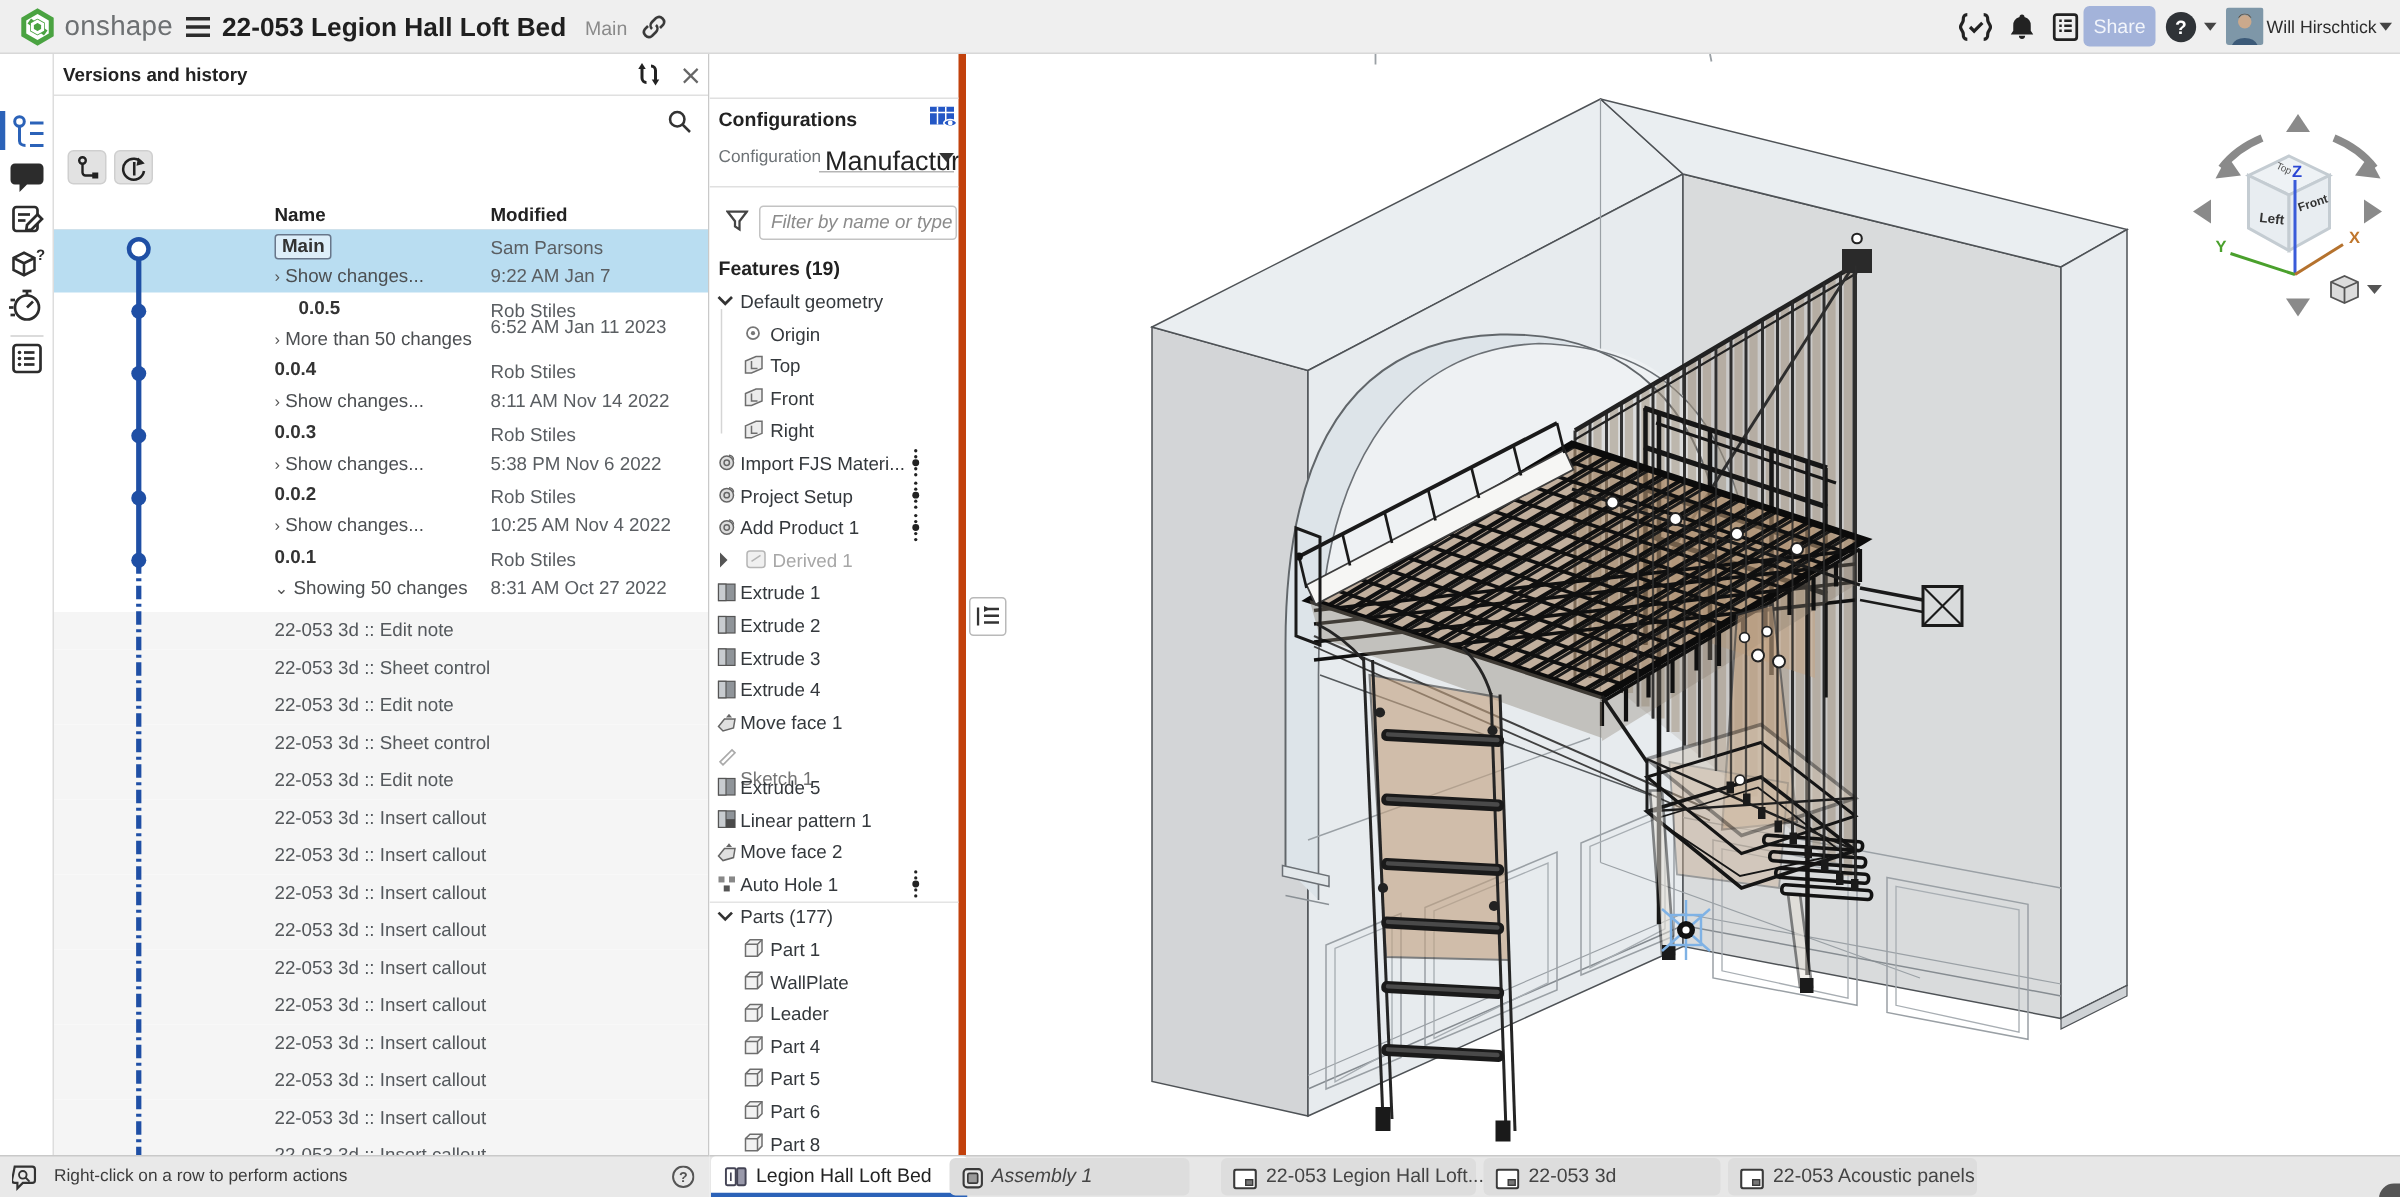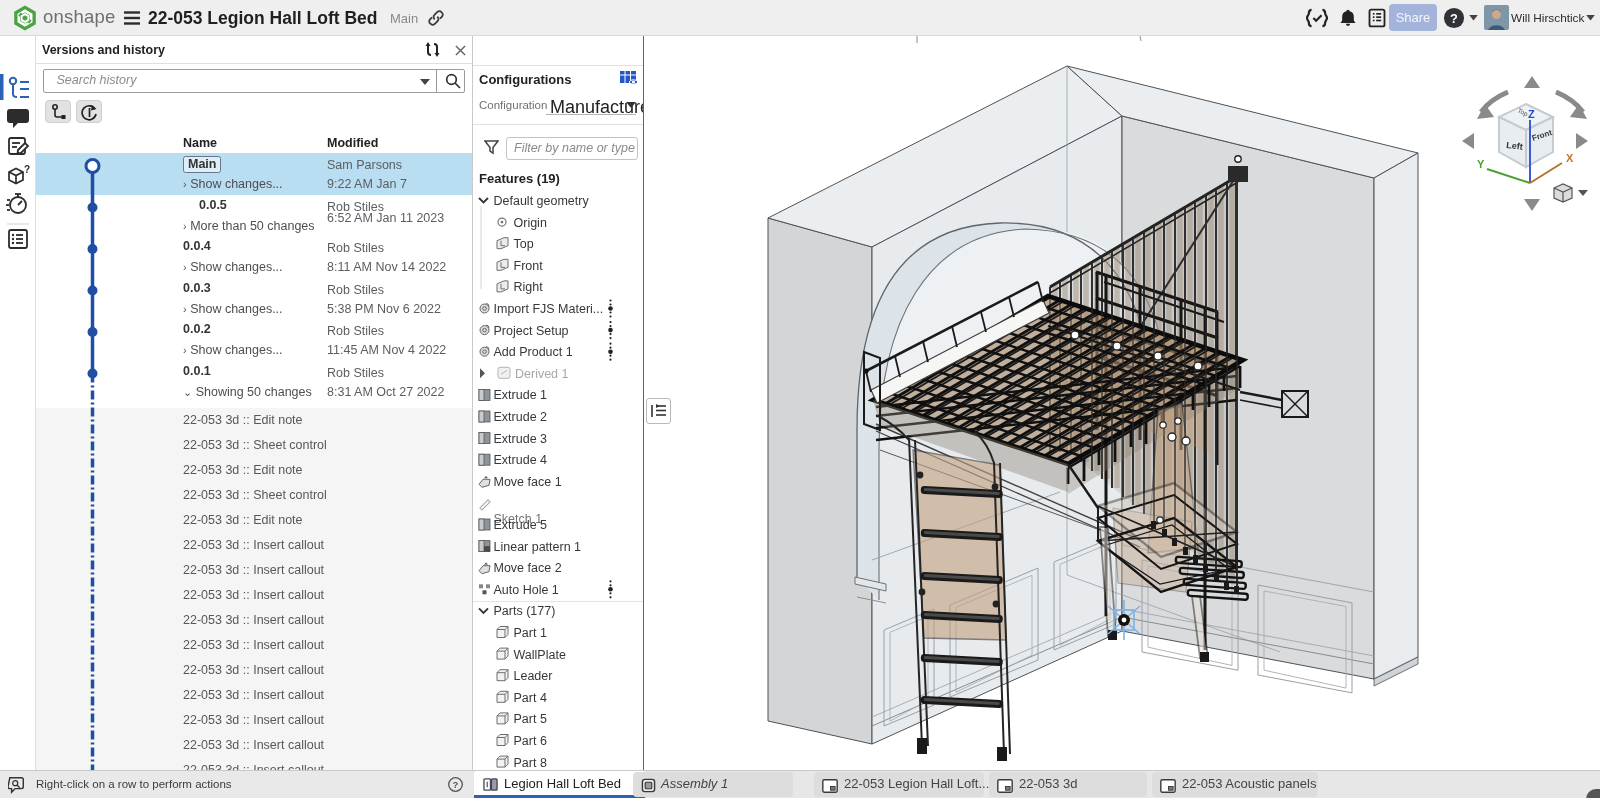--- a/index.html
+++ b/index.html
@@ -127,25 +127,20 @@
       <path d="M0.5,5 L3,1 L5.5,5 Z" fill="#222"></path>
       <path d="M9.5,12 L12,16 L14.5,12 Z" fill="#222"></path>
     </svg>
     <svg width="11" height="11" viewBox="0 0 12 12" style="position:absolute;left:419px;top:9px">
       <g stroke="#666" stroke-width="1.6">
         <line x1="1" y1="1" x2="11" y2="11"></line>
         <line x1="11" y1="1" x2="1" y2="11"></line>
       </g>
     </svg>
   <div style="position:absolute;left:0;top:26.5px;width:437px;height:1px;background:#e0e0e0;"></div>
-  <div style="position:absolute;left:6.5px;top:33px;width:422px;height:24px;border:1px solid #9c9c9c;border-radius:2px;background:#fff;">
-    <div style="position:absolute;left:13px;top:3px;font-style:italic;color:#8b8b8b;">Search history</div>
-    <div style="position:absolute;right:34px;top:9px;width:0;height:0;border-left:5px solid transparent;border-right:5px solid transparent;border-top:6px solid #444;"></div>
-    <div style="position:absolute;right:27px;top:0;width:1px;height:22px;background:#9c9c9c;"></div>
-  </div>
   <svg width="16" height="16" viewBox="0 0 16 16" style="position:absolute;left:409px;top:37px">
       <circle cx="6.5" cy="6.5" r="4.8" fill="none" stroke="#333" stroke-width="1.7"></circle>
       <line x1="10" y1="10" x2="15" y2="15" stroke="#333" stroke-width="1.7"></line>
     </svg>
   <div style="position:absolute;left:9px;top:63.5px;width:26px;height:23px;background:#e2e2e2;border:1px solid #cfcfcf;border-radius:4px;padding:3px 0 0 5px;"><svg width="16" height="16" viewBox="0 0 16 16">
         <circle cx="4" cy="3" r="2.2" fill="none" stroke="#222" stroke-width="1.6"></circle>
         <path d="M4,5 L4,11 a2,2 0 0 0 2,2 L12,13" fill="none" stroke="#222" stroke-width="1.6"></path>
         <rect x="10.5" y="11" width="4" height="4" fill="#222"></rect>
       </svg></div>
   <div style="position:absolute;left:40px;top:63.5px;width:26px;height:23px;background:#e2e2e2;border:1px solid #cfcfcf;border-radius:4px;padding:3px 0 0 4px;"><svg width="17" height="17" viewBox="0 0 17 17">
@@ -177,21 +172,21 @@
     <div style="position:absolute;left:0;top:241.5px;width:436px;height:41.5px;">
       <div style="position:absolute;left:147px;top:3px;color:#333;"><b>0.0.3</b></div>
       <div style="position:absolute;left:147px;top:24px;color:#4c4f52;"><span style="font-size:11px;color:#555;">›</span> Show changes...</div>
       <div style="position:absolute;left:291px;top:5px;color:#5a5e62;">Rob Stiles</div>
       <div style="position:absolute;left:291px;top:24px;color:#5a5e62;">5:38 PM Nov 6 2022</div>
     </div>
     <div style="position:absolute;left:0;top:283.0px;width:436px;height:41.5px;">
       <div style="position:absolute;left:147px;top:3px;color:#333;"><b>0.0.2</b></div>
       <div style="position:absolute;left:147px;top:24px;color:#4c4f52;"><span style="font-size:11px;color:#555;">›</span> Show changes...</div>
       <div style="position:absolute;left:291px;top:5px;color:#5a5e62;">Rob Stiles</div>
-      <div style="position:absolute;left:291px;top:24px;color:#5a5e62;">11:45 AM Nov 4 2022</div>
+      <div style="position:absolute;left:291px;top:24px;color:#5a5e62;">10:25 AM Nov 4 2022</div>
     </div>
     <div style="position:absolute;left:0;top:324.5px;width:436px;height:41.5px;">
       <div style="position:absolute;left:147px;top:3px;color:#333;"><b>0.0.1</b></div>
       <div style="position:absolute;left:147px;top:24px;color:#4c4f52;"><span style="font-size:11px;color:#555;">⌄</span> Showing 50 changes</div>
       <div style="position:absolute;left:291px;top:5px;color:#5a5e62;">Rob Stiles</div>
       <div style="position:absolute;left:291px;top:24px;color:#5a5e62;">8:31 AM Oct 27 2022</div>
     </div>
     <div style="position:absolute;left:0;top:371.5px;width:436px;height:25px;background:#f5f5f5;">
       <div style="position:absolute;left:147px;top:5px;color:#54585c;">22-053 3d :: Edit note</div>
     </div>
@@ -242,21 +237,21 @@
       <line x1="56.5" y1="337.5" x2="56.5" y2="734" stroke="#1f4fa5" stroke-width="3.5" stroke-dasharray="9 3 2 3"></line>
       <circle cx="56.5" cy="130.0" r="6.5" fill="#fff" stroke="#1f4fa5" stroke-width="3"></circle>
       <circle cx="56.5" cy="171.5" r="5" fill="#1f4fa5"></circle>
       <circle cx="56.5" cy="213.0" r="5" fill="#1f4fa5"></circle>
       <circle cx="56.5" cy="254.5" r="5" fill="#1f4fa5"></circle>
       <circle cx="56.5" cy="296.0" r="5" fill="#1f4fa5"></circle>
       <circle cx="56.5" cy="337.5" r="5" fill="#1f4fa5"></circle>
     </svg>
 </div>
 
-<div style="position:absolute;left:473px;top:36px;width:171px;height:734px;background:#fff;border-right:1px solid #c2410c;font-size:13px;overflow:hidden;">
+<div style="position:absolute;left:473px;top:36px;width:171px;height:734px;background:#fff;border-right:5px solid #c2410c;font-size:13px;overflow:hidden;">
   <div style="position:absolute;left:0;top:28.5px;width:171px;height:1px;background:#e0e0e0;"></div>
   <div style="position:absolute;left:6px;top:36px;font-weight:bold;color:#222;">Configurations</div>
   <svg width="18" height="16" viewBox="0 0 18 16" style="position:absolute;left:147px;top:35px">
       <rect x="0" y="0" width="16" height="12" fill="#2457c5"></rect>
       <g stroke="#fff" stroke-width="1">
         <line x1="0" y1="4" x2="16" y2="4"></line>
         <line x1="5" y1="0" x2="5" y2="12"></line>
         <line x1="10.5" y1="0" x2="10.5" y2="12"></line>
       </g>
       <path d="M9,11 a5,4 0 0 1 9,0 a5,4 0 0 1 -9,0" fill="#2457c5" stroke="#fff" stroke-width="1"></path>

